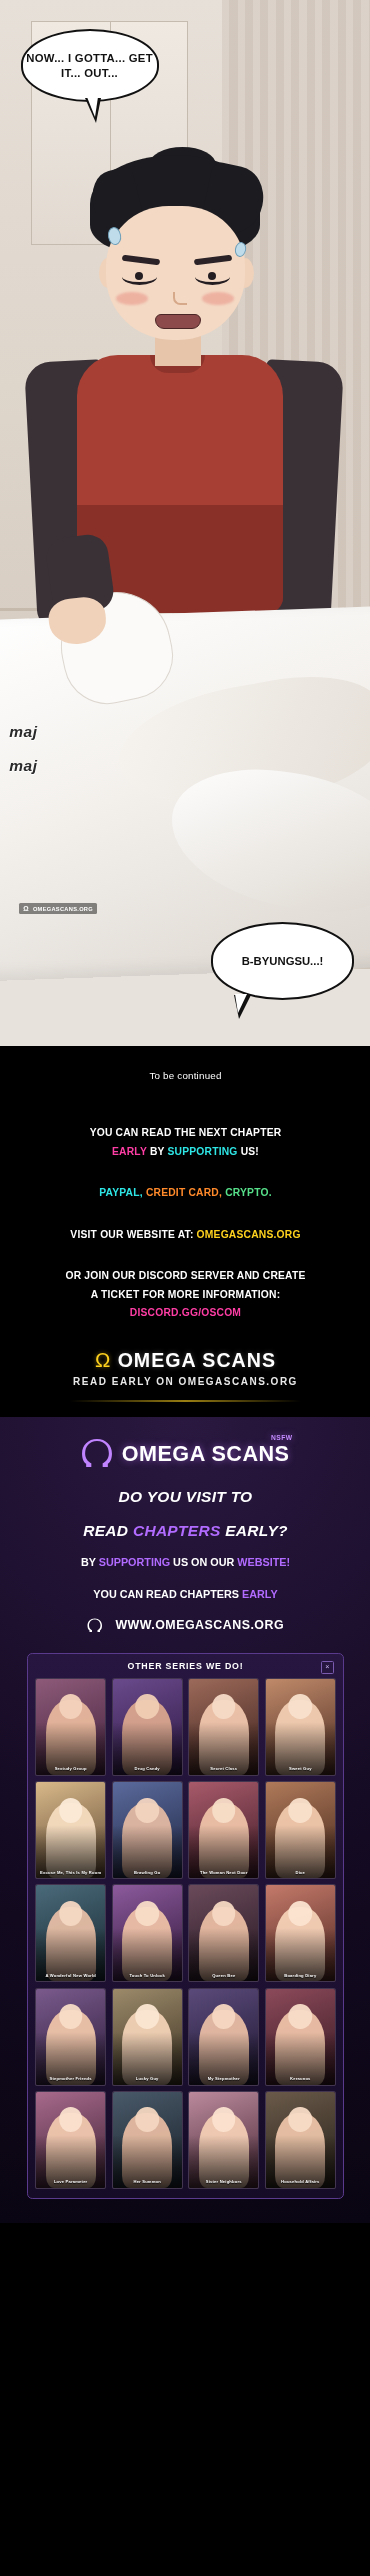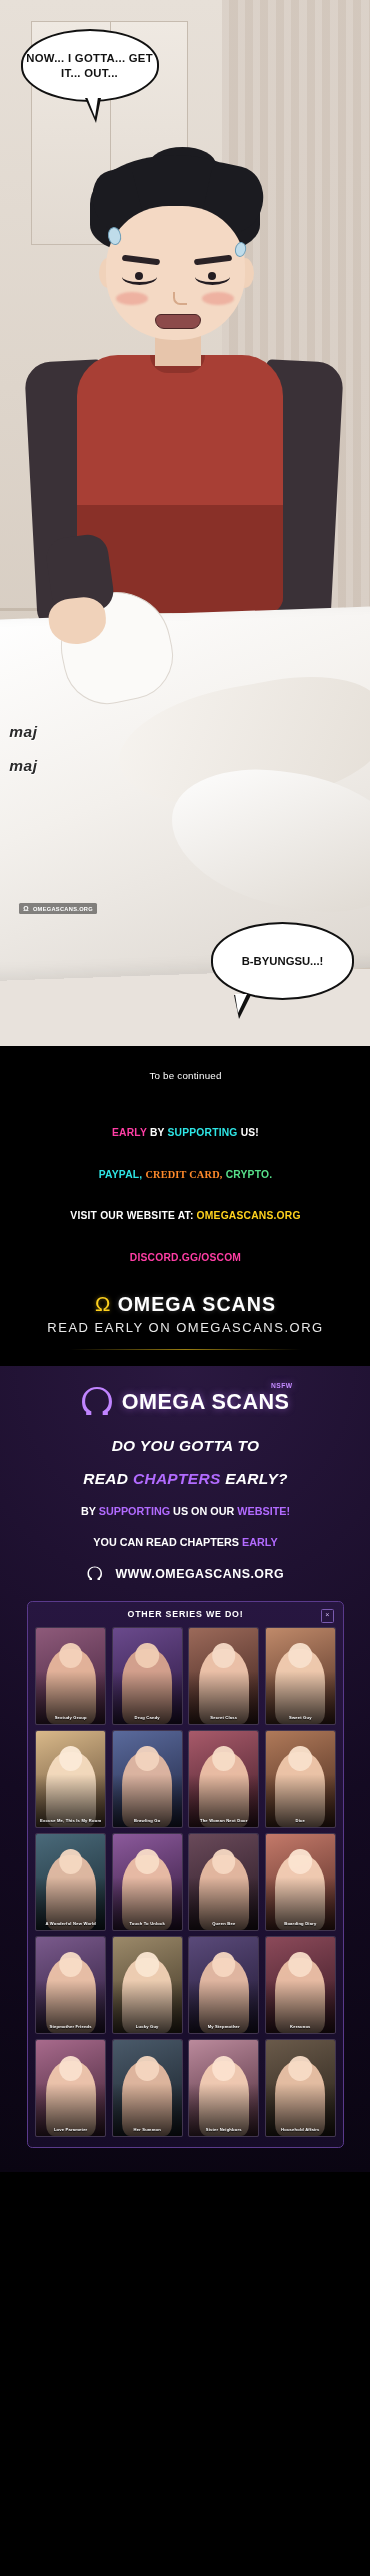--- a/index.html
+++ b/index.html
@@ -317,21 +317,21 @@
     font-size: 10.3px;
     font-weight: bold;
     line-height: 1.5;
     margin: 0 0 3.1px;
     letter-spacing: 0.2px;
   }
   .credit-gap { height: 23px; }
   .pink { color: #ff3ea5; }
   .cyan { color: #2ee6e6; }
   .yellow { color: #ffd21e; }
-  .orange { color: #ff8a2b; font-family: Liberation Serif, serif; }
+  .orange { color: #ff8a2b; }
   .green { color: #57e08a; }
 
   .omega-logo-row {
     margin-top: 28px;
     display: flex;
     align-items: center;
     justify-content: center;
     gap: 7.2px;
   }
   .omega-sym {
@@ -342,24 +342,24 @@
   }
   .omega-word {
     font-size: 19.6px;
     font-weight: bold;
     letter-spacing: 1px;
     color: #fff;
     text-shadow: 0 0 5.2px rgba(255,255,255,.25);
   }
   .omega-sub {
     margin-top: 4.1px;
-    font-size: 13px;
+    font-size: 10px;
     letter-spacing: 1.5px;
     color: #e8e8e8;
-    font-weight: normal;
+    font-weight: bold;
   }
   .divider-glow {
     height: 1.5px;
     background: linear-gradient(90deg, rgba(255,210,30,0), #ffd21e, rgba(255,210,30,0));
     margin: 13.4px auto 0;
     width: 70%;
     opacity: .6;
   }
 
   
@@ -576,20 +576,21 @@
 
     <div class="watermark-small">
       <span class="wm-omega">Ω</span>
       <span>OMEGASCANS.ORG</span>
     </div>
   </div>
 
   <div class="credits">
     <div class="tbc">To be continued</div>
 
+    <div class="credit-line">YOU CAN READ THE NEXT CHAPTER</div>
     <div class="credit-line">
       <span class="pink">EARLY</span>
       <span>BY</span>
       <span class="cyan">SUPPORTING</span>
       <span>US!</span>
     </div>
 
     <div class="credit-gap"></div>
 
     <div class="credit-line">
@@ -600,20 +601,22 @@
 
     <div class="credit-gap"></div>
 
     <div class="credit-line">
       <span>VISIT OUR WEBSITE AT:</span>
       <span class="yellow">OMEGASCANS.ORG</span>
     </div>
 
     <div class="credit-gap"></div>
 
+    <div class="credit-line">OR JOIN OUR DISCORD SERVER AND CREATE</div>
+    <div class="credit-line">A TICKET FOR MORE INFORMATION:</div>
     <div class="credit-line pink">DISCORD.GG/OSCOM</div>
 
     <div class="omega-logo-row">
       <span class="omega-sym">Ω</span>
       <span class="omega-word">OMEGA SCANS</span>
     </div>
     <div class="omega-sub">READ EARLY ON OMEGASCANS.ORG</div>
     <div class="divider-glow"></div>
   </div>
 
@@ -626,21 +629,21 @@
                    C4 46 2 38 2 30 C2 14 14 2 31 2 C48 2 60 14 60 30 C60 38 58 46 52 50
                    L52 56 L42 56 L42 49 C48 46 54 40 54 30 C54 17 46 6 31 6 Z" fill="#c084ff"></path>
         </svg>
       </span>
       <span class="promo-brand">
         <span class="nsfw-tag">NSFW</span>
         <span>OMEGA SCANS</span>
       </span>
     </div>
 
-    <div class="promo-h1">DO YOU GOTTA TO</div>
+    <div class="promo-h1">DO YOU VISIT TO</div>
     <div class="promo-h1">
       <span>READ</span>
       <span class="violet">CHAPTERS</span>
       <span>EARLY?</span>
     </div>
 
     <div class="promo-h2">
       <span>BY</span>
       <span class="violet">SUPPORTING</span>
       <span>US ON OUR</span>

